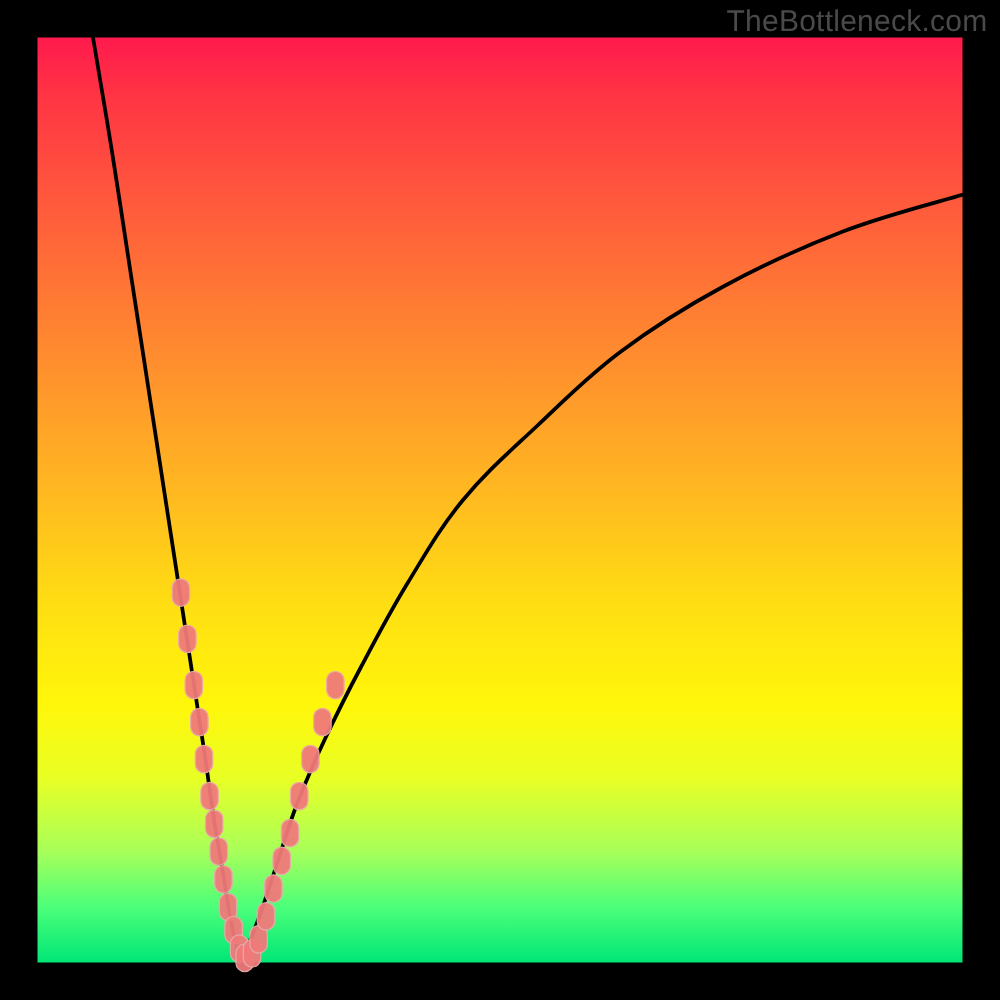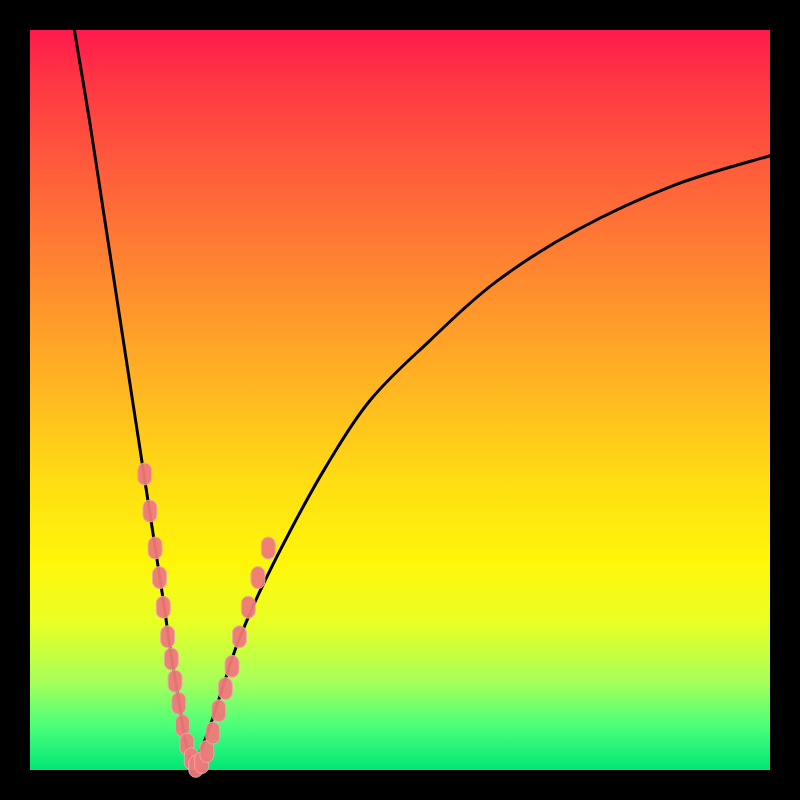--- a/index.html
+++ b/index.html
@@ -85,13 +85,14 @@
           <rect x="181.70000000000002" y="669.8" width="14" height="22" rx="7" ry="7" fill="#f07a7a" stroke="#e8aaaa" stroke-width="1" opacity="0.95"></rect>
           <rect x="188.36" y="647.6" width="14" height="22" rx="7" ry="7" fill="#f07a7a" stroke="#e8aaaa" stroke-width="1" opacity="0.95"></rect>
           <rect x="195.02" y="625.4" width="14" height="22" rx="7" ry="7" fill="#f07a7a" stroke="#e8aaaa" stroke-width="1" opacity="0.95"></rect>
           <rect x="202.42000000000002" y="595.8" width="14" height="22" rx="7" ry="7" fill="#f07a7a" stroke="#e8aaaa" stroke-width="1" opacity="0.95"></rect>
           <rect x="211.29999999999998" y="566.2" width="14" height="22" rx="7" ry="7" fill="#f07a7a" stroke="#e8aaaa" stroke-width="1" opacity="0.95"></rect>
           <rect x="220.92" y="536.6" width="14" height="22" rx="7" ry="7" fill="#f07a7a" stroke="#e8aaaa" stroke-width="1" opacity="0.95"></rect>
           <rect x="231.28" y="507" width="14" height="22" rx="7" ry="7" fill="#f07a7a" stroke="#e8aaaa" stroke-width="1" opacity="0.95"></rect>
         </g>
     </svg>
   </div>
+  <div class="watermark">TheBottleneck.com</div>
 </div>
 
 </body></html>

